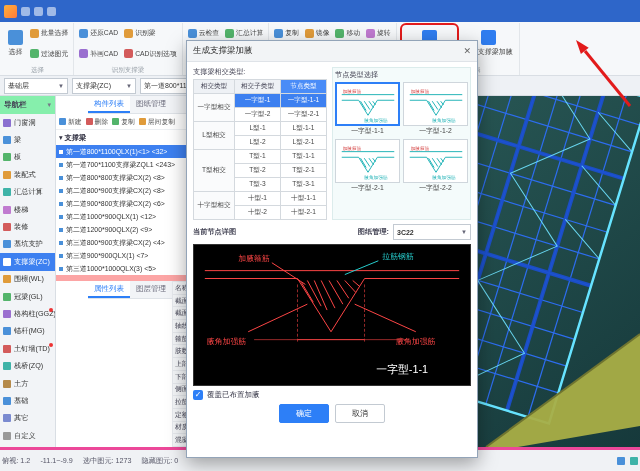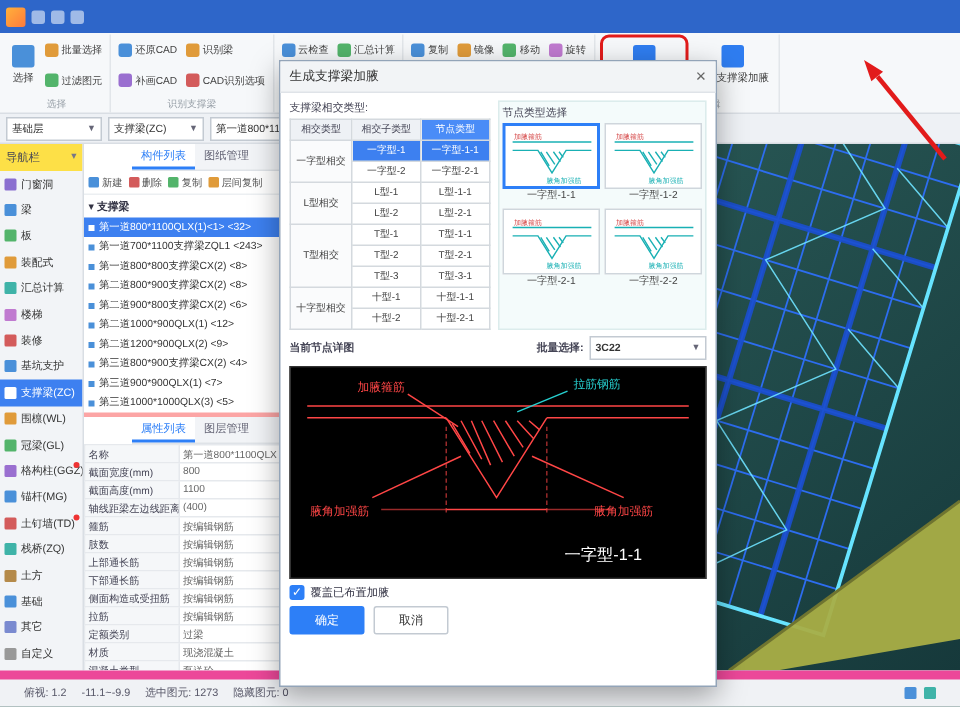--- a/index.html
+++ b/index.html
@@ -21,41 +21,41 @@
   .rib-item.lg{display:flex;flex-direction:column;align-items:center;justify-content:center;gap:2px;height:41px;font-size:7px;padding:0 3px;white-space:nowrap;box-sizing:border-box;}
   .rib-item .ic{width:9px;height:9px;border-radius:2px;background:var(--ic,#4a90d9);flex:none;}
   .rib-item.lg .ic{width:15px;height:15px;}
   .rib-item.lg.highlight{border:2px solid #e21b1b;border-radius:6px;}
   
   .toolbar2{position:absolute;left:0;top:76px;width:640px;height:20px;background:#eef1f5;border-bottom:1px solid #d9dee4;display:flex;align-items:center;gap:4px;padding:0 4px;box-sizing:border-box;}
   .combo{display:flex;align-items:center;justify-content:space-between;background:#fff;border:1px solid #c3cad2;height:14px;font-size:7px;padding:0 3px;gap:3px;color:#333;min-width:56px;cursor:pointer;}
   .caret{font-size:6px;color:#667;}
   
   .nav{position:absolute;left:0;top:96px;width:56px;height:351px;background:#f2f4f7;border-right:1px solid #d9dee4;box-sizing:border-box;overflow:hidden;}
-  .nav-head{height:18px;line-height:18px;background:#fde047;font-size:7.5px;padding:0 4px;color:#445;display:flex;justify-content:space-between;align-items:center;}
+  .nav-head{height:18px;line-height:18px;background:#86efac;font-size:7.5px;padding:0 4px;color:#445;display:flex;justify-content:space-between;align-items:center;font-weight:bold;}
   .pin{color:#778;font-size:7px;cursor:pointer;}
   .nav-item{display:flex;align-items:center;gap:3px;height:17.4px;padding:0 3px;font-size:7.2px;color:#333;white-space:nowrap;cursor:pointer;position:relative;}
   .nav-item .nic{width:8px;height:8px;border-radius:1px;background:var(--ic,#5b8fd4);flex:none;}
   .nav-item.selected{background:#3d80f0;color:#fff;}
   .nav-item.dot::after{content:"";width:4px;height:4px;border-radius:50%;background:#e33;position:absolute;right:2px;top:3px;}
   
   .cpanel{position:absolute;left:56px;top:96px;width:132px;height:351px;background:#fff;border-right:1px solid #d9dee4;box-sizing:border-box;overflow:hidden;display:flex;flex-direction:column;}
   .ptabs{display:flex;background:#f2f4f7;border-bottom:1px solid #dfe3e8;height:17px;flex:none;margin-left:32px;}
   .ptab{font-size:7.5px;padding:0 6px;line-height:15px;color:#667;cursor:pointer;white-space:nowrap;}
   .ptab.active{color:#2d7ff7;border-bottom:2px solid #2d7ff7;background:#fff;}
   .actions{display:flex;gap:4px;align-items:center;height:15px;padding:0 3px;border-bottom:1px solid #eceff2;flex:none;}
   .act{display:flex;align-items:center;gap:2px;font-size:6.8px;color:#555;cursor:pointer;white-space:nowrap;}
   .act .aic{width:7px;height:7px;border-radius:1px;background:var(--ic,#4a90d9);flex:none;}
   .tree{flex:none;}
   .tree-group{font-size:7.2px;padding:1px 3px;color:#334;height:13px;line-height:13px;font-weight:bold;}
   .tree-item{font-size:6.9px;height:13px;line-height:13px;padding:0 3px 0 10px;white-space:nowrap;overflow:hidden;text-overflow:ellipsis;color:#333;cursor:pointer;position:relative;}
   .tree-item::before{content:"";position:absolute;left:3px;top:4.5px;width:4px;height:4px;background:#4a90d9;}
   .tree-item.selected{background:#3d80f0;color:#fff;}
   .tree-item.selected::before{background:#fff;}
-  .props{flex:1;display:flex;flex-direction:column;border-top:3px solid #fca5a5;overflow:hidden;}
+  .props{flex:1;display:flex;flex-direction:row;border-top:6px solid #fca5a5;overflow:hidden;}
   .props table{width:100%;border-collapse:collapse;font-size:6.8px;table-layout:fixed;}
   .props td{border:1px solid #e6e9ed;height:11px;padding:0 2px;white-space:nowrap;overflow:hidden;}
   .pname{background:#f5f7f9;color:#445;width:58px;}
   .pval{color:#666;}
   
   .viewport{position:absolute;left:188px;top:96px;width:452px;height:351px;overflow:hidden;background:#1c4646;}
   .vp-svg{display:block;width:452px;height:351px;}
   
   .dialog{position:absolute;left:186px;top:40px;width:292px;height:418px;background:#fff;border:1px solid #93a4b8;box-shadow:0 6px 18px rgba(0,0,0,.35);z-index:30;box-sizing:border-box;display:flex;flex-direction:column;}
   .dtitle{height:20px;background:#f2f4f6;border-bottom:1px solid #dfe3e8;display:flex;align-items:center;justify-content:space-between;padding:0 6px;font-size:8.5px;color:#333;flex:none;}
@@ -75,25 +75,25 @@
   .thumb-grid{display:grid;grid-template-columns:1fr 1fr;gap:3px;}
   .thumb{margin:0;cursor:pointer;}
   .timg{background:#fff;border:1px solid #cfd6dc;height:44px;display:flex;align-items:center;justify-content:center;box-sizing:border-box;}
   .thumb.selected .timg{border:2px solid #2d7ff7;}
   .thumb figcaption{font-size:6.8px;text-align:center;color:#444;height:10px;line-height:10px;white-space:nowrap;}
   .midrow{display:flex;align-items:center;gap:4px;font-size:7.2px;color:#445;flex:none;font-weight:bold;}
   .spacer{flex:1;}
   .pv-svg{display:block;width:100%;height:142px;background:#000;border:1px solid #333;box-sizing:border-box;}
   .chkrow{display:flex;align-items:center;gap:4px;font-size:7.5px;color:#334;flex:none;}
   .chk{width:10px;height:10px;background:#2d7ff7;border-radius:2px;color:#fff;font-size:8px;line-height:10px;text-align:center;cursor:pointer;flex:none;}
-  .btnrow{display:flex;justify-content:flex-start;gap:6px;flex:none;}
+  .btnrow{display:flex;justify-content:center;gap:6px;flex:none;}
   .btn{height:19px;min-width:50px;font-size:8px;border:1px solid #c3cad2;background:#fff;color:#333;border-radius:2px;cursor:pointer;font-family:inherit;}
   .btn.primary{background:#2d7ff7;border-color:#2d7ff7;color:#fff;}
   
-  .statusbar{position:absolute;left:0;top:447px;width:640px;height:24px;background:#f0f2f5;border-top:6px solid #ec4899;display:flex;align-items:center;justify-content:space-between;padding:0 16px;box-sizing:border-box;font-size:7.2px;color:#556;}
+  .statusbar{position:absolute;left:0;top:447px;width:640px;height:24px;background:#f0f2f5;border-top:3px solid #ec4899;display:flex;align-items:center;justify-content:space-between;padding:0 2px;box-sizing:border-box;font-size:7.2px;color:#556;}
   .sb-left{display:flex;gap:10px;white-space:nowrap;}
   .sb-right{display:flex;gap:5px;align-items:center;white-space:nowrap;}
   .toggle{background:#e2e7ee;border:1px solid #c9d1da;padding:0 4px;height:13px;line-height:12px;border-radius:2px;cursor:pointer;}
   .sqicon{width:8px;height:8px;background:#4a90d9;border-radius:1px;display:inline-block;}
   
   .anno-arrow{position:absolute;left:552px;top:26px;width:86px;height:84px;z-index:40;pointer-events:none;}
 </style>
 </head>
 <body>
 
@@ -603,21 +603,21 @@
       </svg>
     </div>
     <figcaption>一字型-2-2</figcaption>
   </figure>
             </div>
         </div>
       </div>
       <div class="midrow">
         <span>当前节点详图</span>
         <span class="spacer"></span>
-        <span>批量选择:</span>
+        <span>图纸管理:</span>
         <span class="combo" style="min-width:70px">
           <span>3C22</span>
           <span class="caret">▼</span>
         </span>
       </div>
       <div class="preview">
         <svg class="pv-svg" viewBox="0 0 278 142">
           <rect width="278" height="142" fill="#000"></rect>
           <g stroke="#ff4646" stroke-width="1" fill="none">
             <line x1="10" y1="26" x2="268" y2="26"></line>

